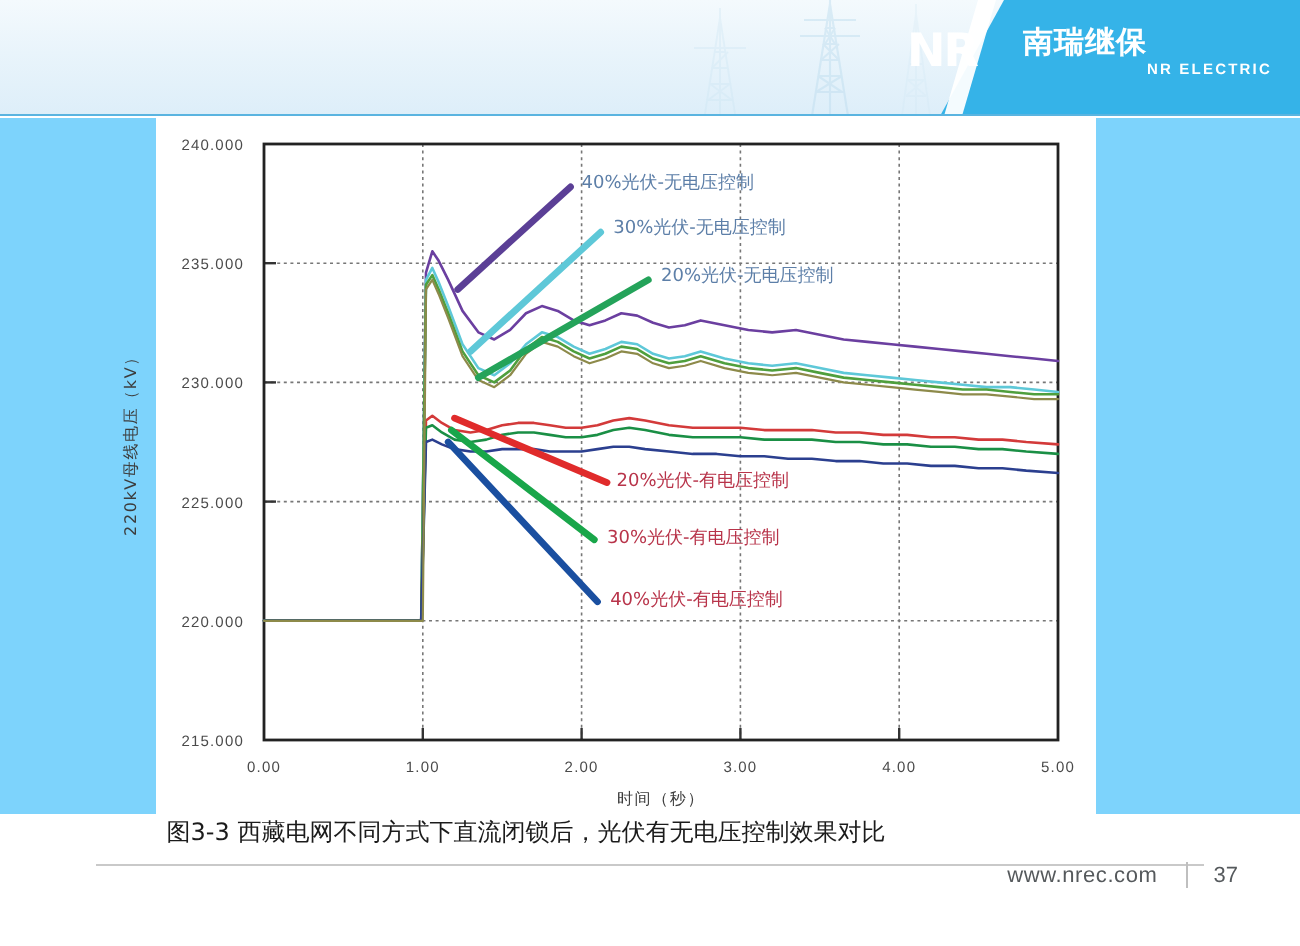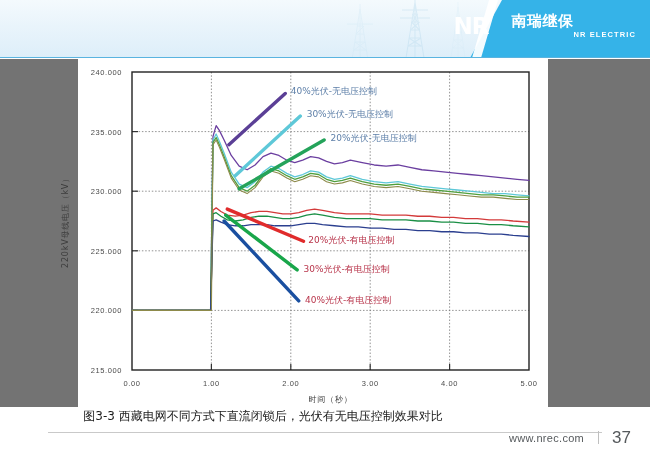--- a/index.html
+++ b/index.html
@@ -51,45 +51,45 @@
   }
   .logo-txt{display:flex;line-height:1;}
   .logo-cn{color:#ffffff;font-size:15px;font-weight:bold;letter-spacing:.5px;
     font-family:"DejaVu Sans","Liberation Sans",sans-serif;}
   .logo-en{color:#ffffff;font-size:7.5px;font-weight:bold;letter-spacing:1.1px;margin-top:17px;}
   .hdr-rule{
     position:absolute;left:0;top:57px;width:650px;height:1.5px;background:#5ab4e0;
   }
   
   .figure{
-    position:absolute;left:0;top:59px;width:650px;height:348px;background:#737373;
+    position:absolute;left:0;top:59px;width:650px;height:348px;background:#7dd3fc;
   }
   .chart-svg{position:absolute;left:0;top:0;}
   .axis-num{font-size:7.5px;fill:#4a4a4a;font-family:"Liberation Sans",sans-serif;letter-spacing:.6px;}
   .axis-title{font-size:8px;fill:#3c3c3c;font-family:"DejaVu Sans",sans-serif;letter-spacing:.8px;}
   .ann{font-size:9px;font-family:"DejaVu Sans",sans-serif;}
   .ann-blue{fill:#5d7fa8;}
   .ann-red{fill:#b8344a;}
   
   .caption{
     position:absolute;left:0;top:408px;width:526px;text-align:center;
     font-size:12px;color:#1b1b1b;
     font-family:"DejaVu Sans","Liberation Sans",sans-serif;
   }
   .cap-rule{
     position:absolute;left:48px;top:432px;width:554px;height:1px;background:#c9c9c9;
   }
   
   .footer{
     position:absolute;left:0;top:422px;width:636px;height:31px;
-    display:flex;align-items:center;justify-content:flex-end;padding-left:12px;
+    display:flex;align-items:center;justify-content:flex-end;
   }
   .f-url{font-size:11px;color:#55595c;letter-spacing:.3px;}
   .f-div{width:1px;height:13px;background:#bfbfbf;margin:0 13px 0 14px;}
-  .f-page{font-size:17px;color:#55595c;margin-right:17px;}
+  .f-page{font-size:11px;color:#55595c;margin-right:17px;}
 </style>
 </head>
 <body>
 
 <div class="header">
   <div class="header-wash"></div>
 
   <div class="tower" style="left:392px;">
     <svg width="46" height="62" viewBox="0 0 46 62">
       <g stroke="#bcdcee" stroke-width="1.1" fill="none">

